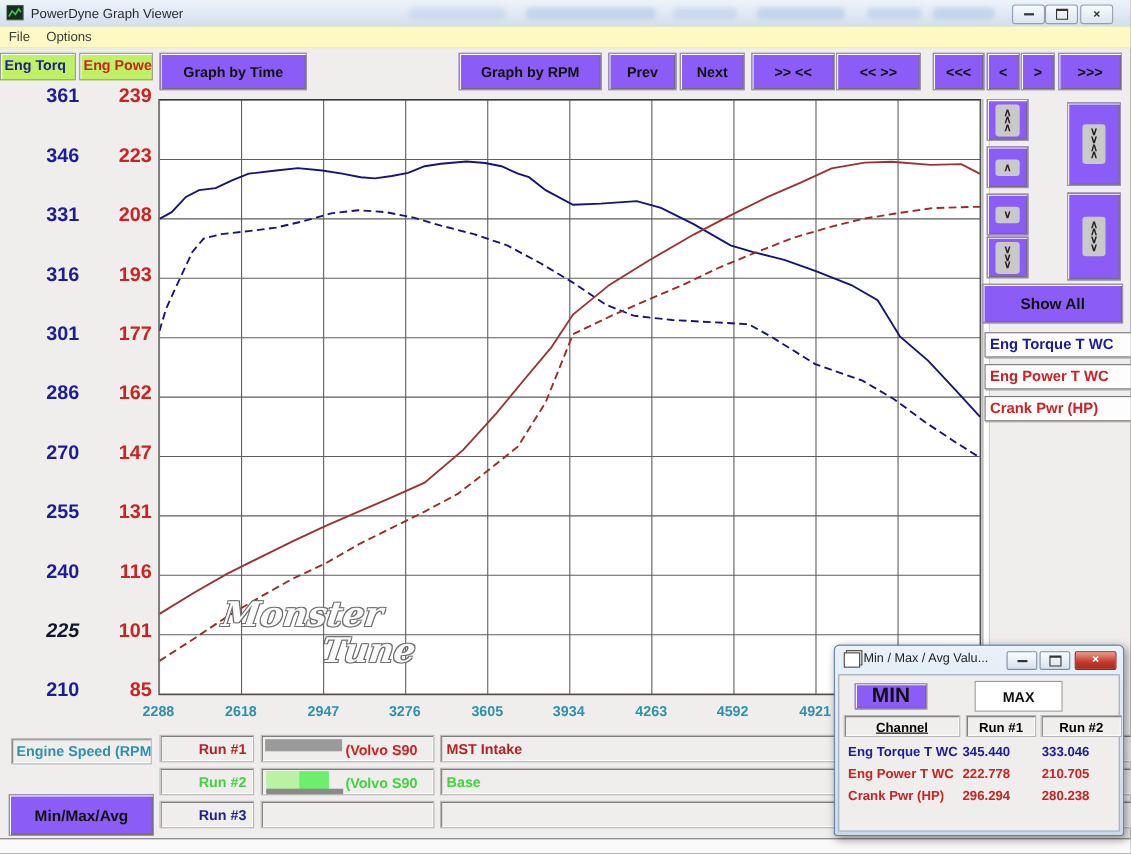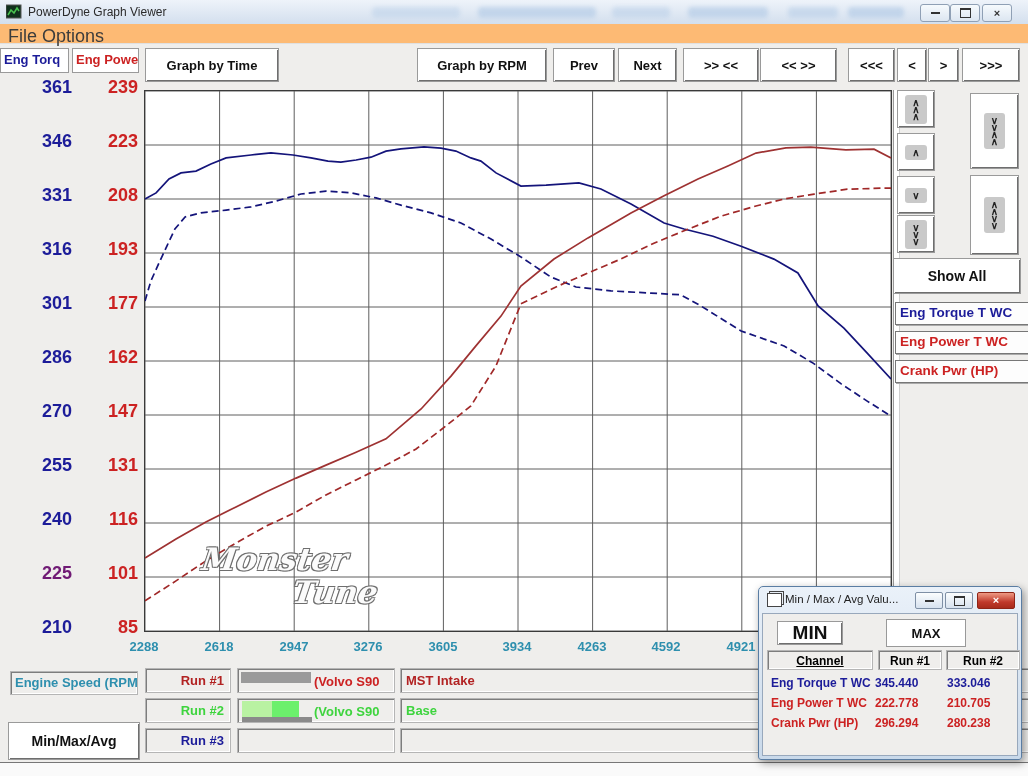--- a/index.html
+++ b/index.html
@@ -11,33 +11,33 @@
   .app-icon{position:absolute;left:6px;top:4px;width:16px;height:16px;}
   .title-text{position:absolute;left:28px;top:5px;font-size:12px;color:#2b2b2b;}
   .smudge{position:absolute;top:7px;height:11px;border-radius:4px;background:#b9cfe8;
           filter:blur(2px);opacity:.75;}
   .winbtn{position:absolute;top:4px;width:28px;height:16px;border:1px solid #8fa0b5;border-radius:3px;
     background:linear-gradient(#f6fafd,#dce6f1);display:flex;align-items:center;justify-content:center;}
   .g-min{width:9px;height:3px;border-bottom:2px solid #333;margin-top:-3px;}
   .g-max{width:9px;height:7px;border:1px solid #333;border-top:2px solid #333;}
   .g-x{font-size:11px;font-weight:bold;color:#333;line-height:1;}
   
-  .menubar{position:absolute;left:0;top:24px;width:1028px;height:19px;background:#fdba74;
-           border-bottom:1px solid #e0e0e0;font-size:18px;color:#3c3c3c;}
+  .menubar{position:absolute;left:0;top:24px;width:1028px;height:19px;background:#fef9c3;
+           border-bottom:1px solid #e0e0e0;font-size:12px;color:#3c3c3c;}
   .menu-item{position:absolute;top:2px;}
   
-  .raised{background:#ffffff;border:1px solid #9a9a9a;
+  .raised{background:#8b5cf6;border:1px solid #9a9a9a;
     box-shadow:inset 1px 1px 0 #ffffff, inset -1px -1px 0 #6e6e6e;}
   .sunken{background:#efeeec;border:1px solid #b5b5b5;
     box-shadow:inset 1px 1px 0 #7d7d7d, inset -1px -1px 0 #ffffff;}
   .btn{display:flex;align-items:center;justify-content:center;font-weight:bold;
        font-size:13px;color:#111;cursor:default;}
   .abs{position:absolute;}
   
-  .tab{position:absolute;top:48px;height:25px;background:#ffffff;border:1px solid #9a9a9a;
+  .tab{position:absolute;top:48px;height:25px;background:#bef264;border:1px solid #9a9a9a;
     box-shadow:inset 1px 1px 0 #fff;font-size:13px;font-weight:bold;padding-top:3px;
     padding-left:3px;box-sizing:border-box;overflow:hidden;white-space:nowrap;}
   
   .ylab{position:absolute;width:45px;text-align:right;font-size:18px;font-weight:bold;}
   .xlab{position:absolute;top:639px;width:56px;text-align:center;font-size:13px;font-weight:bold;color:#2e8fae;}
   
   .plot{position:absolute;left:144px;top:90px;width:746px;height:540px;background:#fff;
         border:1px solid #3a3a3a;}
   .plot-strip{position:absolute;left:893px;top:90px;width:5px;height:541px;background:#fff;
         border-left:1px solid #9a9a9a;border-right:1px solid #cfcfcf;}
@@ -129,21 +129,21 @@
   <div>
     <span class="ylab" style="left:27px;top:77px;color:#1c1c99;">361</span>
     <span class="ylab" style="left:27px;top:131px;color:#1c1c99;">346</span>
     <span class="ylab" style="left:27px;top:185px;color:#1c1c99;">331</span>
     <span class="ylab" style="left:27px;top:239px;color:#1c1c99;">316</span>
     <span class="ylab" style="left:27px;top:293px;color:#1c1c99;">301</span>
     <span class="ylab" style="left:27px;top:347px;color:#1c1c99;">286</span>
     <span class="ylab" style="left:27px;top:401px;color:#1c1c99;">270</span>
     <span class="ylab" style="left:27px;top:455px;color:#1c1c99;">255</span>
     <span class="ylab" style="left:27px;top:509px;color:#1c1c99;">240</span>
-    <span class="ylab" style="left:27px;top:563px;color:#701a75;">225</span>
+    <span class="ylab" style="left:27px;top:563px;color:#0f172a;font-style:italic;">225</span>
     <span class="ylab" style="left:27px;top:617px;color:#1c1c99;">210</span>
   </div>
   <div>
     <span class="ylab" style="left:93px;top:77px;color:#cc2222;">239</span>
     <span class="ylab" style="left:93px;top:131px;color:#cc2222;">223</span>
     <span class="ylab" style="left:93px;top:185px;color:#cc2222;">208</span>
     <span class="ylab" style="left:93px;top:239px;color:#cc2222;">193</span>
     <span class="ylab" style="left:93px;top:293px;color:#cc2222;">177</span>
     <span class="ylab" style="left:93px;top:347px;color:#cc2222;">162</span>
     <span class="ylab" style="left:93px;top:401px;color:#cc2222;">147</span>

